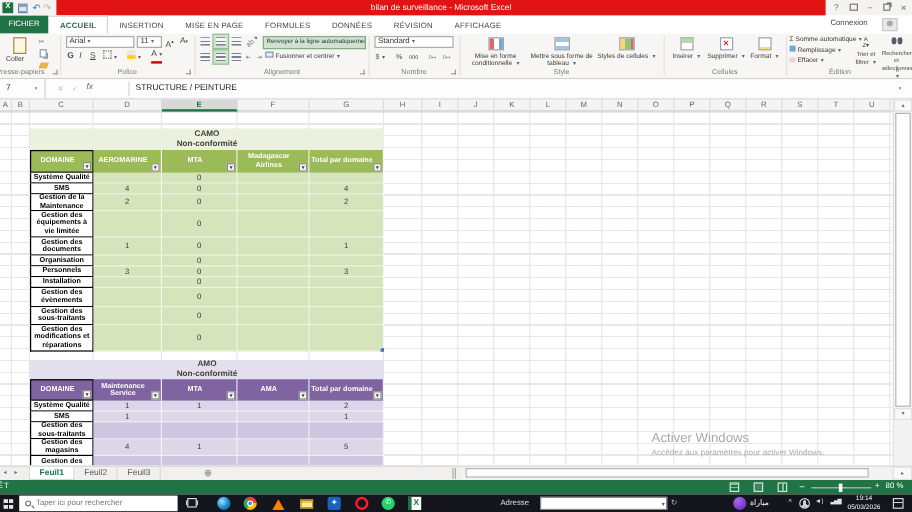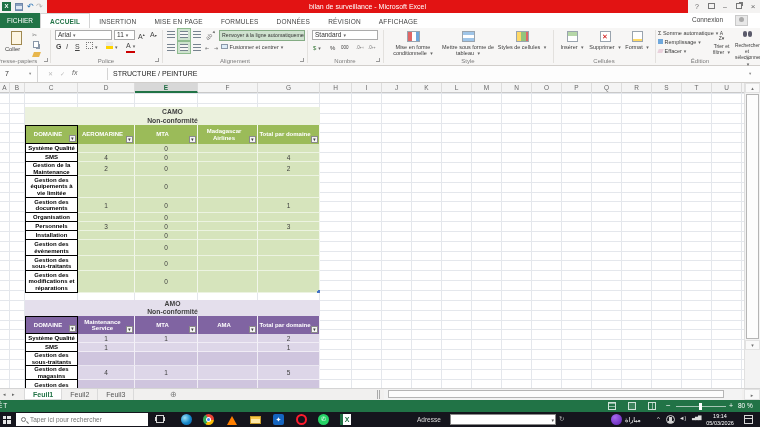--- a/index.html
+++ b/index.html
@@ -390,20 +390,24 @@
           <div class="tc val" style="width: 62px; background: rgb(221, 214, 232);">5</div>
         </div>
         <div class="trow" style="height: 12px;">
           <div class="tc dom" style="width: 53px; background: rgb(255, 255, 255);">Gestion des</div>
           <div class="tc val" style="width: 57px; background: rgb(207, 197, 222);"></div>
           <div class="tc val" style="width: 63px; background: rgb(207, 197, 222);"></div>
           <div class="tc val" style="width: 60px; background: rgb(207, 197, 222);"></div>
           <div class="tc val" style="width: 62px; background: rgb(207, 197, 222);"></div>
         </div>
       </div>
+    <div class="abs" style="left:543px;top:266px;color:#a9a9a9">
+      <div style="font-size:11px">Activer Windows</div>
+      <div style="font-size:6.8px;margin-top:3px">Accédez aux paramètres pour activer Windows.</div>
+    </div>
   </div>
 
   <div class="abs" style="left:744px;top:83px;width:16px;height:305px;background:#f3f3f3;border-left:1px solid #e0e0e0">
     <div class="sbox" style="height:10px;font-size:5px;line-height:9px">▴</div>
     <div style="margin:1px 1px;height:245px;background:#fdfdfd;border:1px solid #b5b5b5"></div>
     <div class="sbox" style="height:10px;font-size:5px;line-height:9px">▾</div>
   </div>
 
   <div class="abs" id="shstrip">
     <span class="abs" style="left:3px;top:0;font-size:5px;color:#666;line-height:11px">◂</span>

